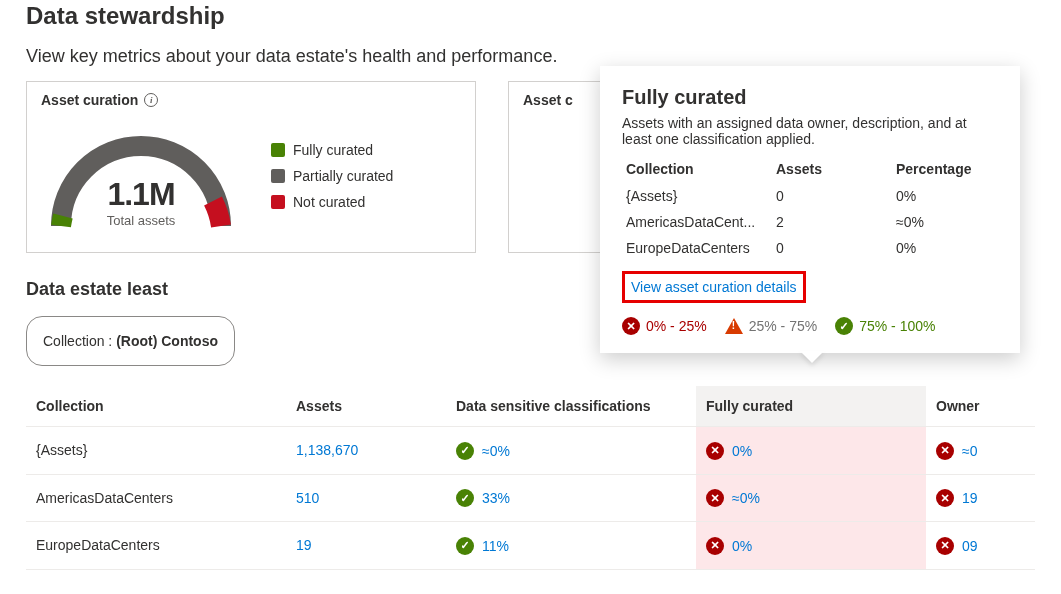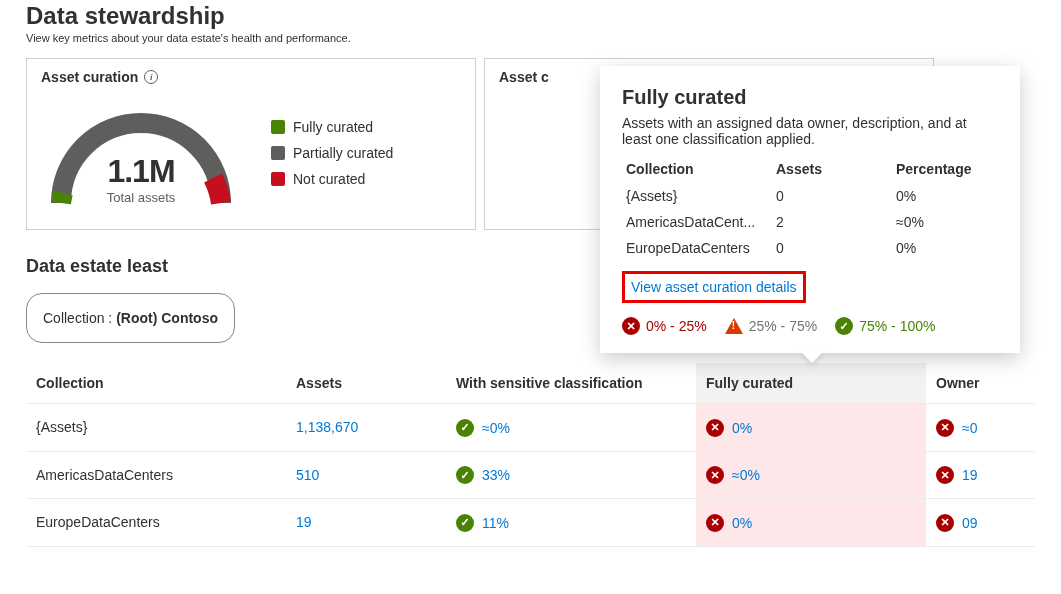--- a/index.html
+++ b/index.html
@@ -1,20 +1,20 @@
 <!DOCTYPE html>
 <html><head>
 <meta charset="utf-8">
 <style>
   * { box-sizing: border-box; margin: 0; padding: 0; }
   body { font-family: "Segoe UI", sans-serif; background: #fff; color: #323130; width: 1061px; height: 594px; overflow: hidden; position: relative; }
   .page { padding: 0 26px; }
   h1 { font-size: 24px; font-weight: 600; margin-top: 2px; }
-  .subtitle { font-size: 11px; color: #323130; margin-top: 2px; margin-bottom: 14px; }
-  .cards { display: flex; gap: 8px; }
+  .subtitle { font-size: 18px; color: #323130; margin-top: 16px; margin-bottom: 14px; }
+  .cards { display: flex; gap: 32px; }
   .card { border: 1px solid #d2d0ce; background: #fff; padding: 10px 14px 16px; }
   .card-a { width: 450px; }
   .card-b { width: 450px; }
   .card-title { font-size: 14px; font-weight: 600; display: flex; align-items: center; gap: 6px; margin-bottom: 8px; }
   .info-icon { width: 14px; height: 14px; border: 1px solid #605e5c; border-radius: 50%; display: inline-flex; align-items: center; justify-content: center; font-size: 9px; color: #605e5c; font-style: italic; font-family: Georgia, serif; }
   .gauge-wrap { display: flex; align-items: center; gap: 30px; }
   .gauge { position: relative; width: 200px; height: 120px; }
   .gauge svg { display: block; }
   .gauge-center { position: absolute; top: 60px; left: 0; width: 200px; text-align: center; }
   .gauge-value { font-size: 32px; font-weight: 600; letter-spacing: -1px; }
@@ -110,21 +110,21 @@
     <h2>Data estate least</h2>
     <div class="pill">
       <span>Collection : </span><span class="filter-val">(Root) Contoso</span>
     </div>
 
     <table>
       <thead>
         <tr>
           <th style="width:260px">Collection</th>
           <th style="width:160px">Assets</th>
-          <th style="width:250px">With sensitive classification</th>
+          <th style="width:250px">Data sensitive classifications</th>
           <th class="col-fc" style="width:230px">Fully curated</th>
           <th>Owner</th>
         </tr>
       </thead>
       <tbody id="health-body">
           <tr>
             <td>{Assets}</td>
             <td><span class="link">1,138,670</span></td>
             <td><span class="status">
                 <span class="badge b-ok">✓</span>

